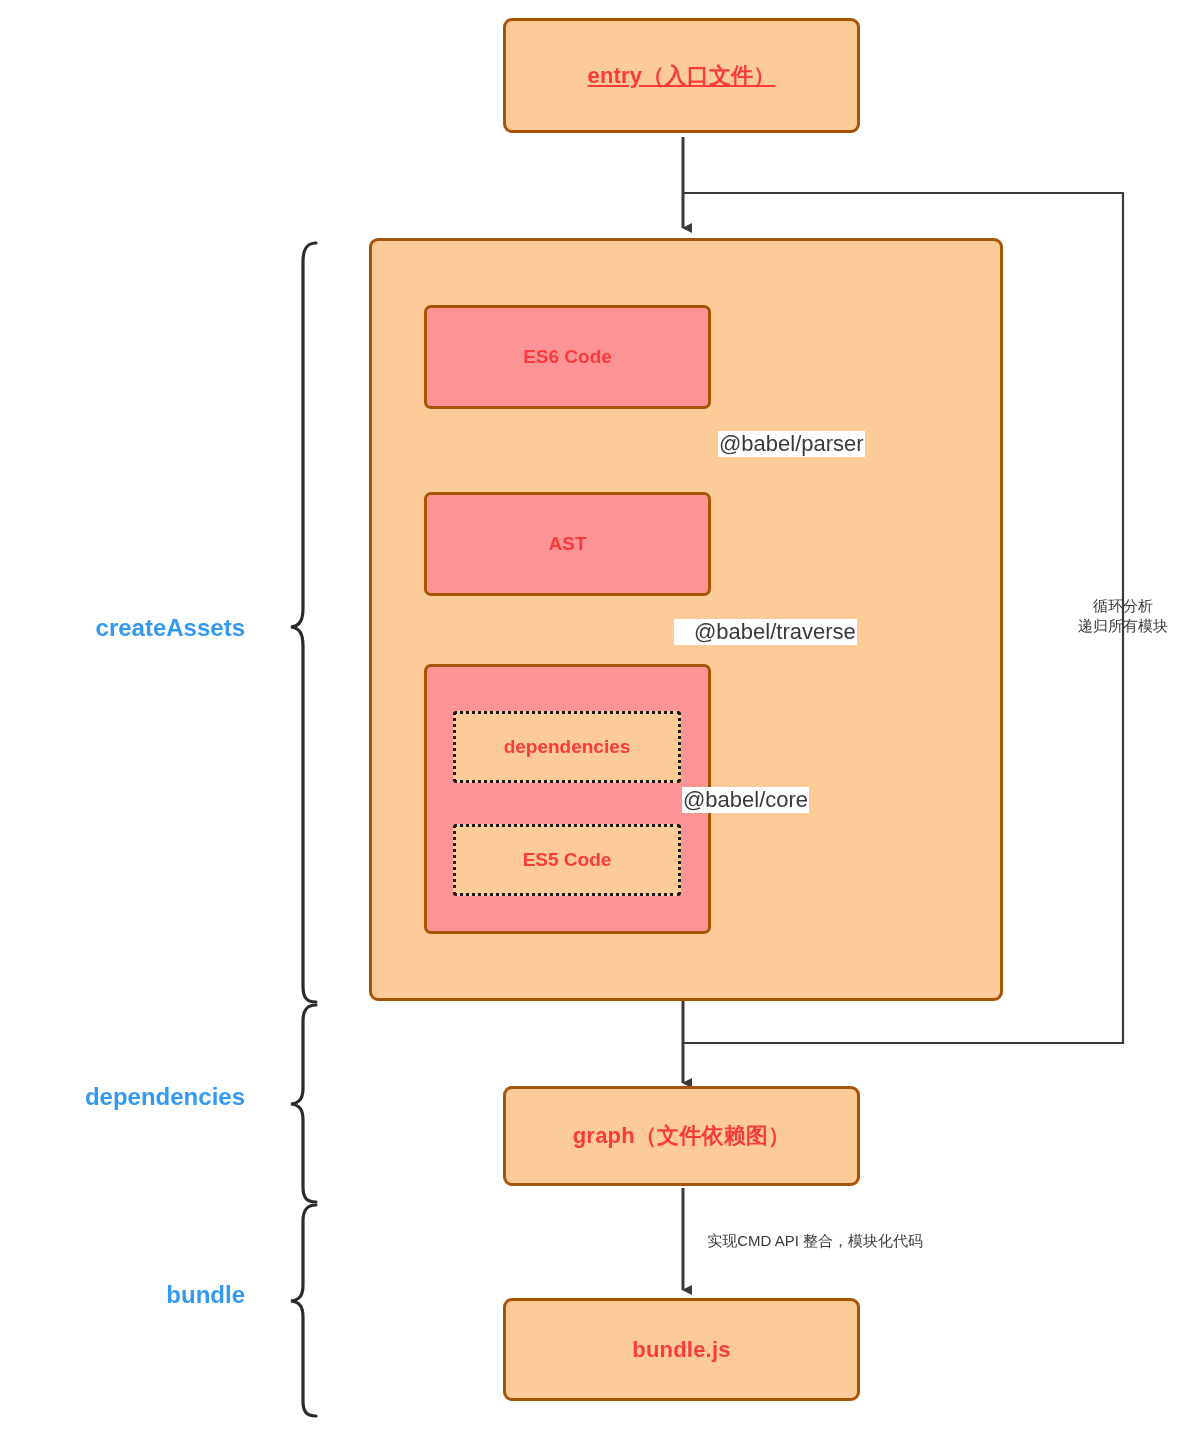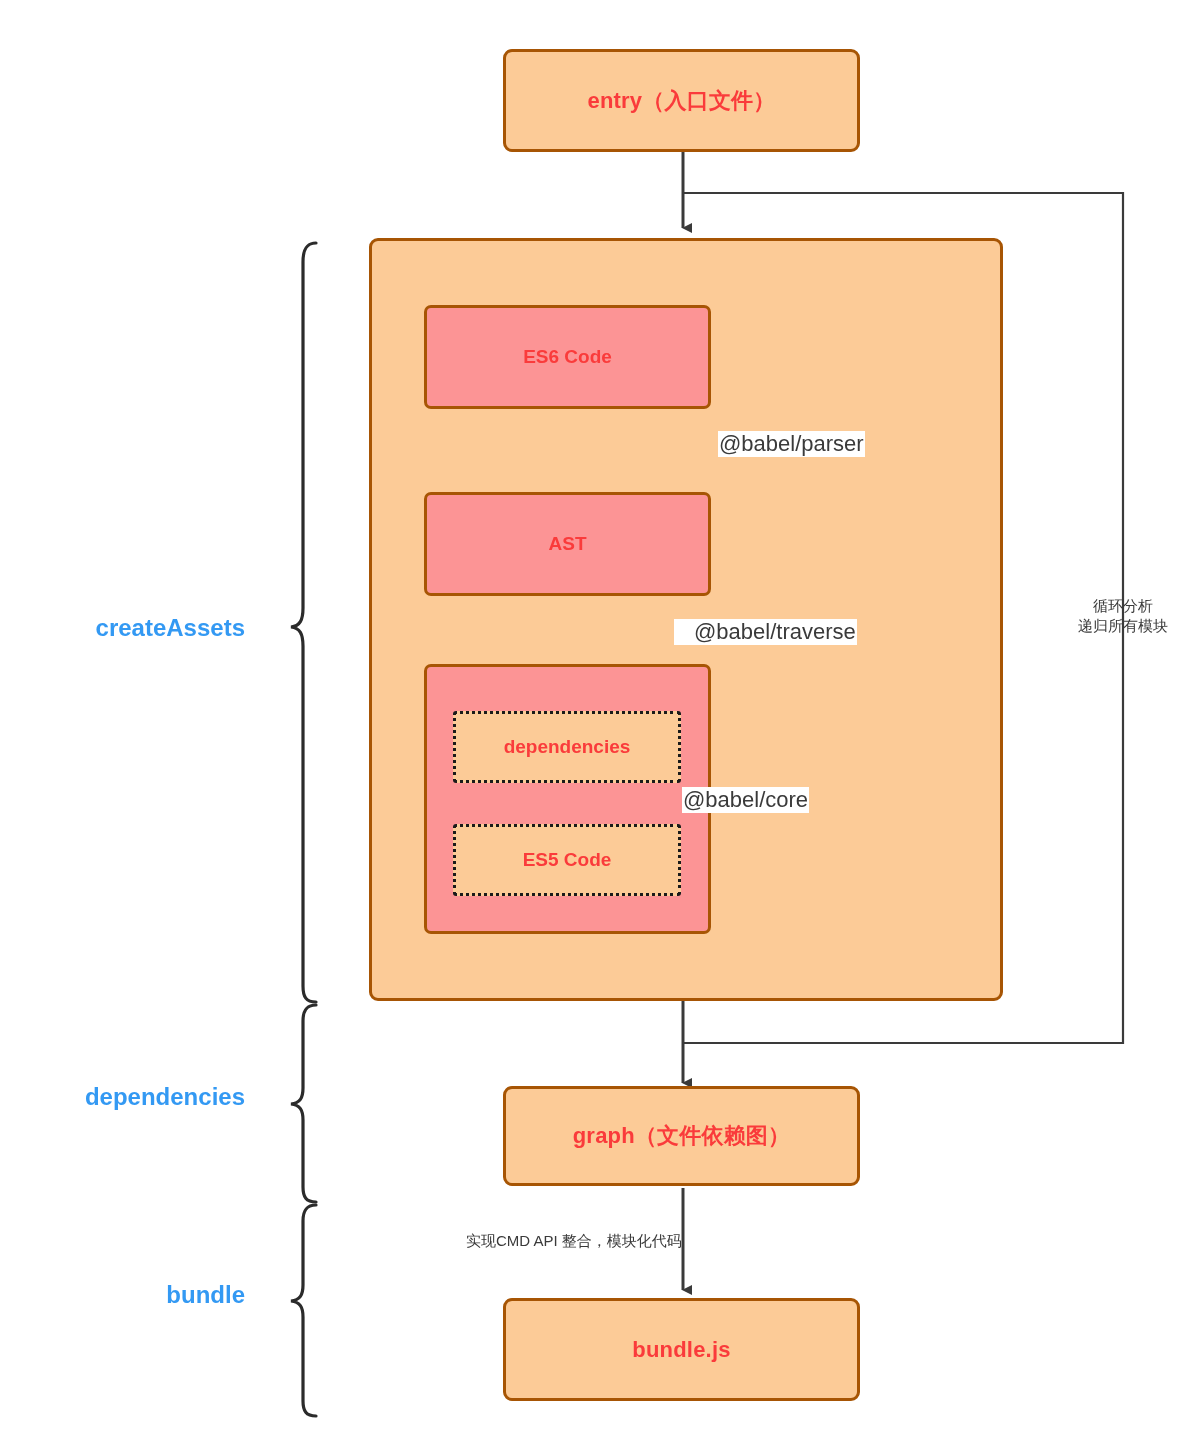--- a/index.html
+++ b/index.html
@@ -147,21 +147,21 @@
       <path d="M683,1188 L683,1290" marker-end="url(#arrowDown)"></path>
     </g>
 
     <g stroke="#2b2b2b" stroke-width="3.2" fill="none" stroke-linecap="round">
       <path d="M316,243 C306,243 303,250 303,262 L303,608 C303,620 300,626 291,627 C300,628 303,634 303,646 L303,986 C303,997 306,1002 316,1002"></path>
       <path d="M316,1005 C306,1005 303,1011 303,1021 L303,1088 C303,1098 300,1103 291,1104 C300,1105 303,1110 303,1120 L303,1187 C303,1197 306,1202 316,1202"></path>
       <path d="M316,1205 C306,1205 303,1211 303,1221 L303,1285 C303,1295 300,1300 291,1301 C300,1302 303,1307 303,1317 L303,1401 C303,1411 306,1416 316,1416"></path>
     </g>
   </svg>
 
-  <div class="node node-orange" style="left:503px; top:49px; width:357px; height:103px;">
+  <div class="node node-orange" style="left:503px; top:18px; width:357px; height:115px;text-decoration:underline;">
     <span>entry（入口文件）</span>
   </div>
 
   <div class="container-outer" style="left:369px; top:238px; width:634px; height:763px;"></div>
 
   <div class="node node-pink" style="left:424px; top:305px; width:287px; height:104px;">
     <span>ES6 Code</span>
   </div>
 
   <div class="node node-pink" style="left:424px; top:492px; width:287px; height:104px;">
@@ -194,15 +194,15 @@
 
   <div class="wire-label" style="left:718px; top:431px;">@babel/parser</div>
 
   <div class="wire-label" style="left:674px; top:619px;padding-left:20px;">@babel/traverse</div>
 
   <div class="wire-label" style="left:682px; top:787px;">@babel/core</div>
 
   <div class="plain-label" style="left:1043px; top:596px; width:160px;">循环分析
 递归所有模块</div>
 
-  <div class="plain-label" style="left:466px; top:1231px; width:480px; text-align:left;">实现CMD API 整合，模块化代码</div>
+  <div class="plain-label" style="left:443px; top:1231px; width:480px; text-align:right;">实现CMD API 整合，模块化代码</div>
 
 </div>
 
 </body></html>

